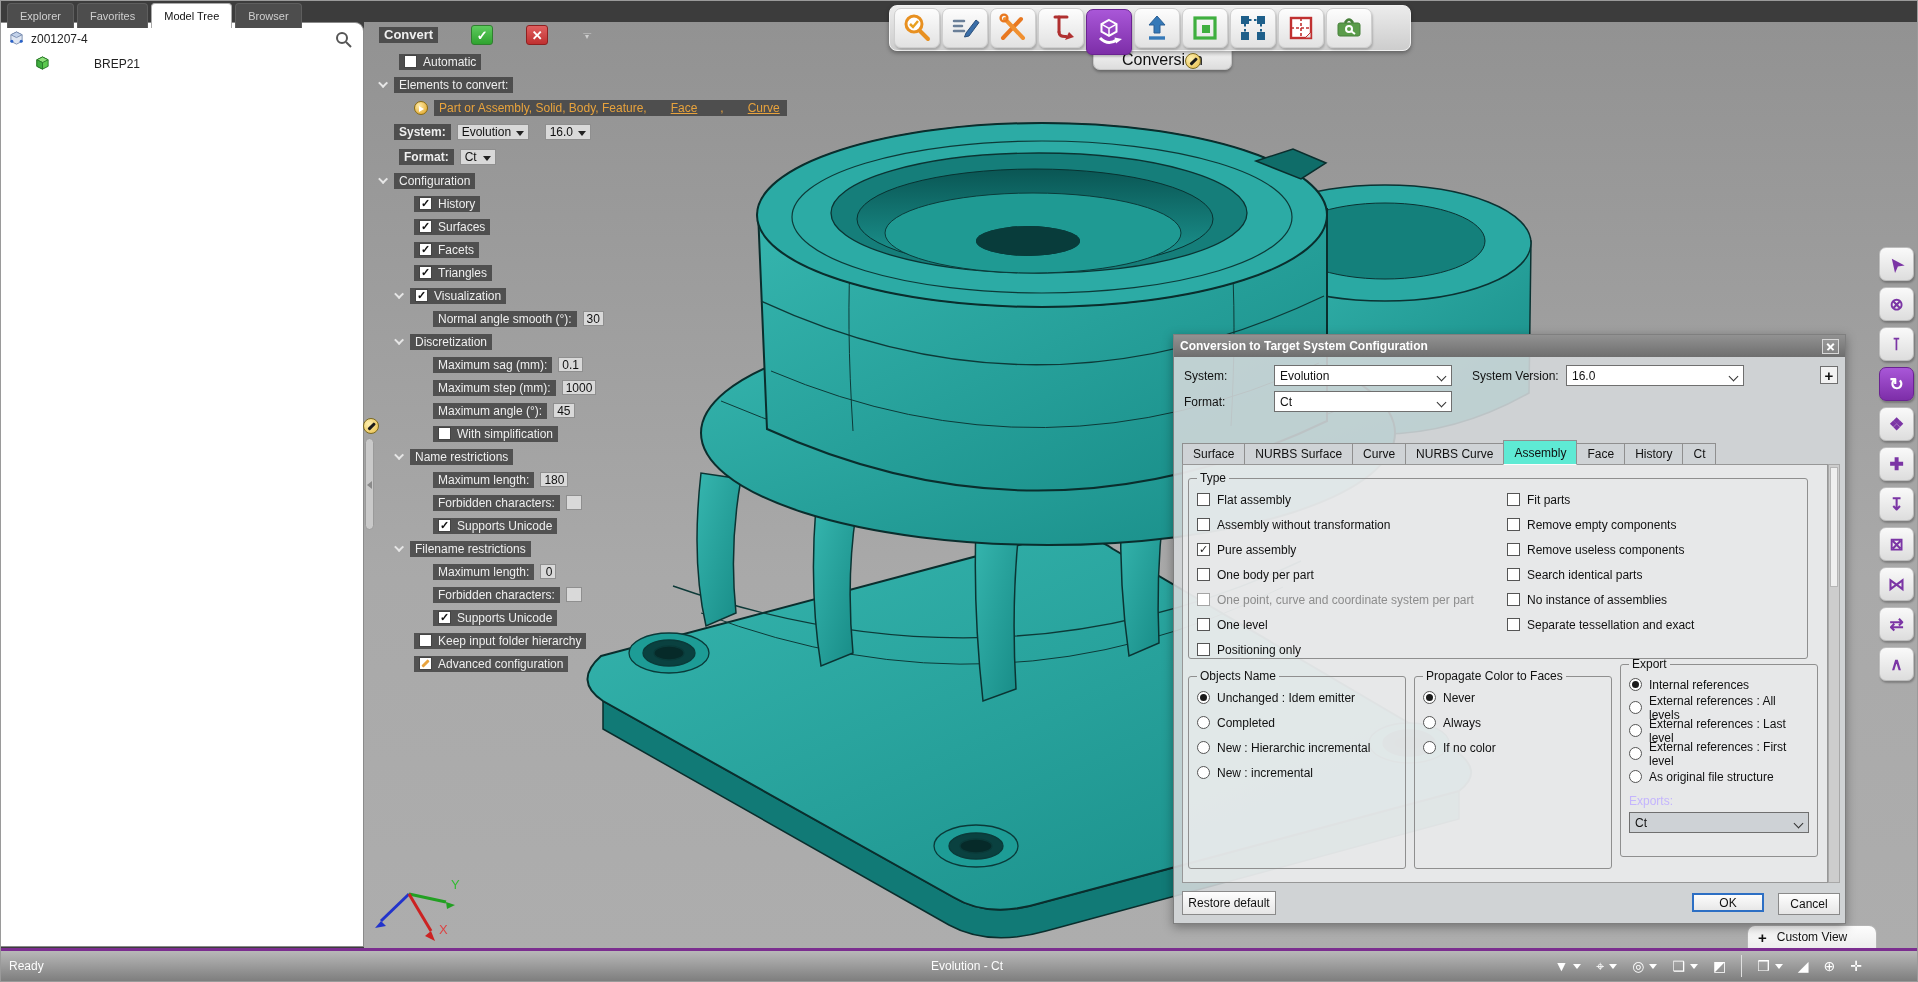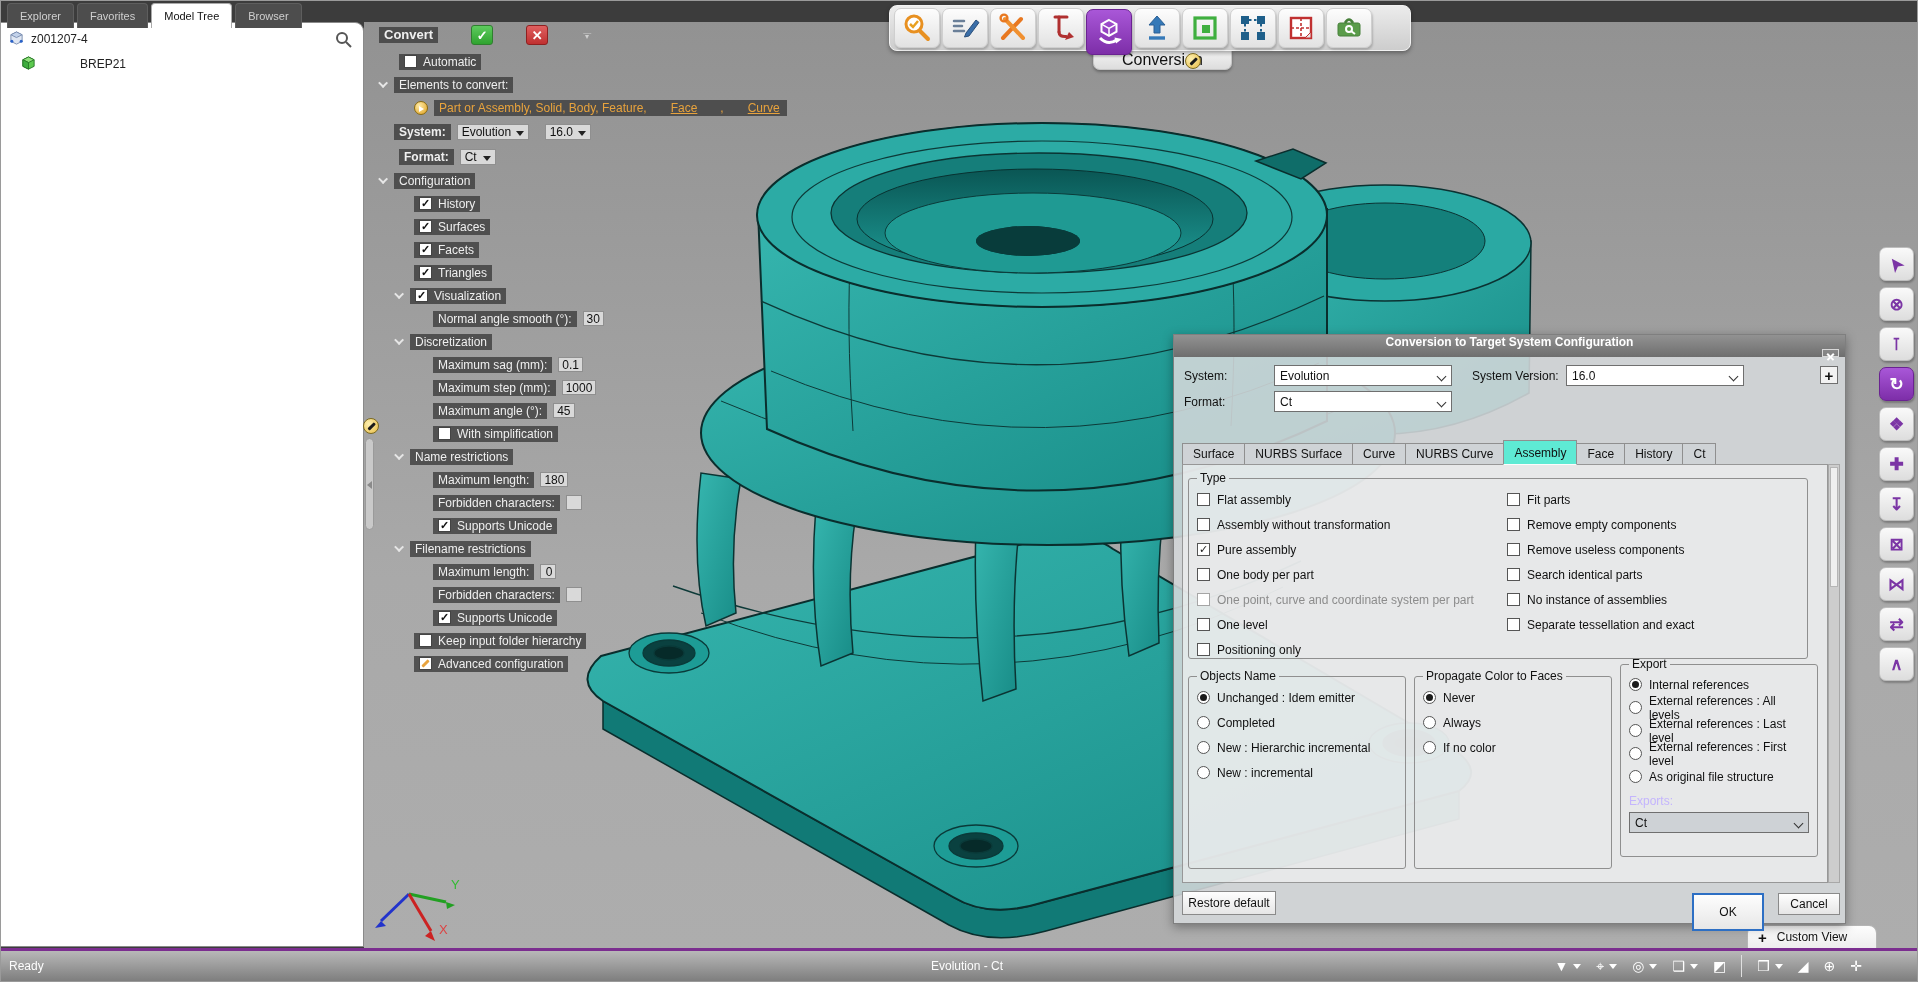--- a/index.html
+++ b/index.html
@@ -12,21 +12,21 @@
   .wtabs{position:absolute;left:6px;top:2px;display:flex;gap:3px;z-index:30;}
   .wtab{height:20px;padding:12px 12px;display:flex;align-items:center;color:#cfcfcf;
         background:#4d4d4d;border:1px solid #5e5e5e;border-bottom:none;
         border-radius:4px 4px 0 0;font-size:11px;cursor:default;}
   .wtab[data-active="true"]{background:#ffffff;color:#111;height:21px;border-color:#aaa;}
 
   
   .tree-panel{position:absolute;left:0;top:21px;width:363px;height:925px;background:#ffffff;
               border:1px solid #8a8a8a;border-left:none;border-top-right-radius:9px;z-index:20;}
   .tree-row{display:flex;align-items:center;gap:7px;height:19px;color:#222;font-size:12px;padding-left:8px;margin-top:6px;}
-  .tree-row.child{padding-left:20px;gap:44px;}
+  .tree-row.child{padding-left:34px;gap:44px;}
   .search-btn{position:absolute;right:8px;top:6px;width:22px;height:22px;display:flex;align-items:center;justify-content:center;}
 
   
   .splitter{position:absolute;left:364px;top:437px;width:9px;height:92px;background:#cicfcf;
             background:#c9c9c9;border:1px solid #9a9a9a;border-radius:5px;z-index:21;}
   .splitter::after{content:"";position:absolute;left:1px;top:42px;border-top:4px solid transparent;
             border-bottom:4px solid transparent;border-right:5px solid #8a8a8a;}
   .pencil-badge{position:absolute;width:16px;height:16px;border-radius:50%;
             background:radial-gradient(circle at 35% 35%,#fdf0b0,#e7bb45);border:1px solid #7c6a20;
             display:flex;align-items:center;justify-content:center;z-index:40;}
@@ -79,21 +79,21 @@
        border-color:#6a2391;height:46px;margin-top:8px;border-radius:7px 7px 6px 6px;}
   .conv-label{position:absolute;left:1092px;top:49px;height:20px;padding:0 28px;z-index:24;
        background:linear-gradient(#f4f4f4,#dddddd);border:1px solid #c8c8c8;border-top:none;
        border-radius:0 0 7px 7px;display:flex;align-items:center;color:#111;font-size:16px;
        box-shadow:0 2px 3px rgba(0,0,0,0.3);}
 
   
   .dialog{position:absolute;left:1172px;top:333px;width:673px;height:590px;z-index:40;
        background:rgba(213,216,219,0.88);border:1px solid #7f7f7f;box-shadow:0 3px 10px rgba(0,0,0,0.35);}
   .dlg-title{height:22px;background:linear-gradient(#929292,#6e6e6e);color:#fff;font-weight:bold;
-       display:flex;align-items:center;padding:0 6px;font-size:12px;flex-direction:column;}
+       display:flex;align-items:center;padding:0 6px;font-size:12px;}
   .dlg-close{margin-left:auto;width:17px;height:15px;border:1px solid #d8d8d8;background:rgba(255,255,255,0.12);
        position:relative;}
   .dlg-close::before,.dlg-close::after{content:"";position:absolute;left:3px;top:6px;width:9px;height:1.6px;background:#fff;}
   .dlg-close::before{transform:rotate(45deg)}.dlg-close::after{transform:rotate(-45deg)}
   .dlg-label{position:absolute;color:#111;font-size:12px;}
   .dd{position:absolute;height:21px;background:#fff;border:1px solid #6f6f6f;color:#111;font-size:12px;
        display:flex;align-items:center;padding:0 18px 0 5px;}
   .dd::after{content:"";position:absolute;right:6px;top:7px;width:6px;height:6px;border-left:1.5px solid #333;
        border-bottom:1.5px solid #333;transform:rotate(-45deg);}
   .dd.gray{background:#ced2d6;}
@@ -114,21 +114,21 @@
   .dlgrow[data-disabled="true"] .cb2{border-color:#a5a5a5;}
   .cb2{width:13px;height:13px;background:#fff;border:1px solid #555;display:inline-flex;align-items:center;
        justify-content:center;flex:none;}
   .cb2[data-checked="true"]::after{content:"✓";font-size:11px;color:#222;line-height:1;}
   .radio{width:13px;height:13px;border:1px solid #555;border-radius:50%;background:#fff;display:inline-flex;
        align-items:center;justify-content:center;flex:none;}
   .radio[data-checked="true"]::after{content:"";width:7px;height:7px;border-radius:50%;background:#1b1b1b;}
   .tg-cols{display:flex;}
   .btn{position:absolute;background:linear-gradient(#fefefe,#e6e6e6);border:1px solid #8a8a8a;color:#111;
        font-size:12px;display:flex;align-items:center;justify-content:center;height:24px;}
-  .btn.ok{border:1px solid #2d6fc4;box-shadow:0 0 0 1px #2d6fc4 inset;height:38px;}
+  .btn.ok{border:1px solid #2d6fc4;box-shadow:0 0 0 1px #2d6fc4 inset;height:19px;}
   .btn.cancel{height:22px;}
 
   
   .right-toolbar{position:absolute;left:1878px;top:246px;width:38px;display:flex;flex-direction:column;gap:6px;z-index:15;}
   .rt-btn{width:35px;height:34px;border-radius:7px;background:linear-gradient(#fafafa,#ddd);
        border:1px solid #bdbdbd;box-shadow:1px 2px 2px rgba(0,0,0,0.25);color:#7b35a5;
        display:flex;align-items:center;justify-content:center;font-size:17px;font-weight:bold;}
   .rt-btn[data-active="true"]{background:linear-gradient(#a957d8,#7d2ea8);color:#fff;border-color:#6a2391;}
   .rt-btn[data-name="select-cursor-icon"] span{display:inline-block;transform:rotate(-128deg);}
   .rt-btn span{line-height:1;}

